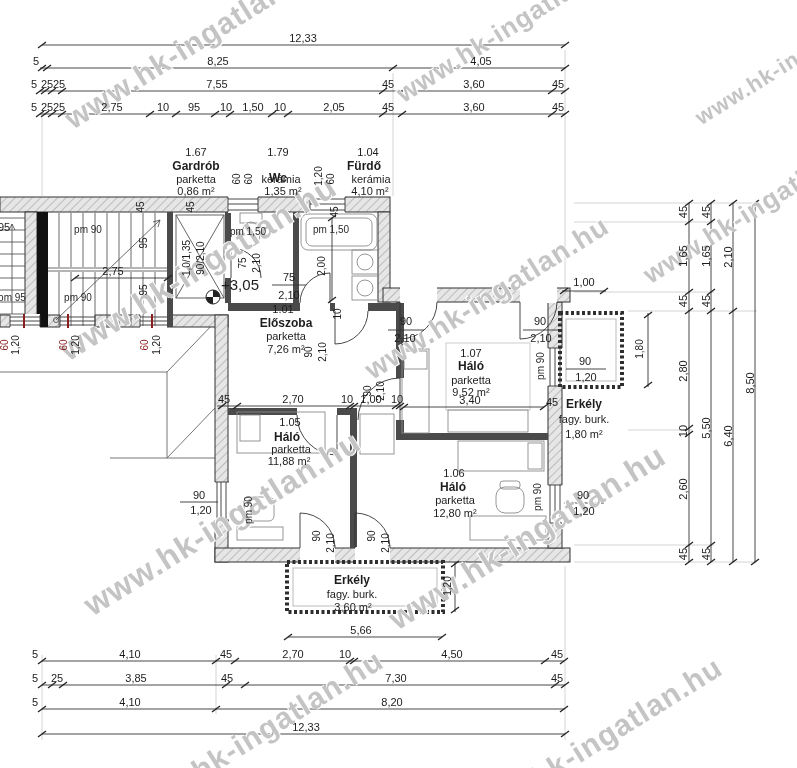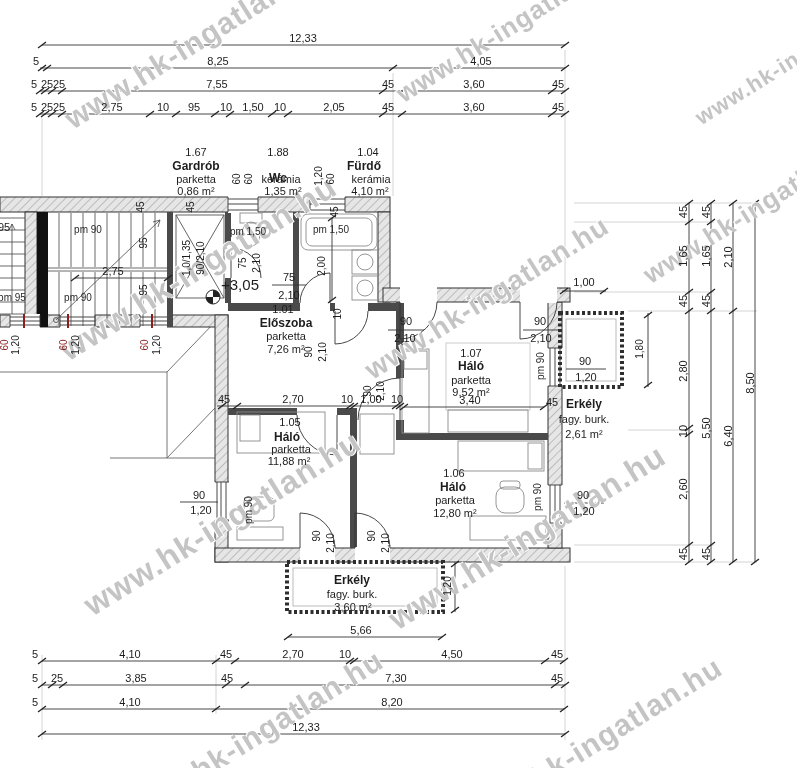--- a/index.html
+++ b/index.html
@@ -346,21 +346,21 @@
       <span class="anno c-dim" style="left: 253px; top: 107px;">1,50</span>
       <span class="anno c-dim" style="left: 280px; top: 107px;">10</span>
       <span class="anno c-dim" style="left: 334px; top: 107px;">2,05</span>
       <span class="anno c-dim" style="left: 388px; top: 107px;">45</span>
       <span class="anno c-dim" style="left: 474px; top: 107px;">3,60</span>
       <span class="anno c-dim" style="left: 558px; top: 107px;">45</span>
       <span class="anno c-num" style="left: 196px; top: 152px;">1.67</span>
       <span class="anno c-name" style="left: 196px; top: 166px;">Gardrób</span>
       <span class="anno c-sub" style="left: 196px; top: 179px;">parketta</span>
       <span class="anno c-sub" style="left: 196px; top: 191px;">0,86 m²</span>
-      <span class="anno c-num" style="left: 278px; top: 152px;">1.88</span>
+      <span class="anno c-num" style="left: 278px; top: 152px;">1.79</span>
       <span class="anno c-name" style="left: 278px; top: 166px; margin-top: 12px;">Wc</span>
       <span class="anno c-sub" style="left: 281px; top: 179px;">kerámia</span>
       <span class="anno c-sub" style="left: 283px; top: 191px;">1,35 m²</span>
       <span class="anno c-num" style="left: 368px; top: 152px;">1.04</span>
       <span class="anno c-name" style="left: 364px; top: 166px;">Fürdő</span>
       <span class="anno c-sub" style="left: 371px; top: 179px;">kerámia</span>
       <span class="anno c-sub" style="left: 370px; top: 191px;">4,10 m²</span>
       <span class="anno c-dimv" style="left: 237px; top: 179px; transform: translate(-50%, -50%) rotate(-90deg);">60</span>
       <span class="anno c-dimv" style="left: 249px; top: 179px; transform: translate(-50%, -50%) rotate(-90deg);">60</span>
       <span class="anno c-dimv" style="left: 319px; top: 176px; transform: translate(-50%, -50%) rotate(-90deg);">1,20</span>
@@ -426,21 +426,21 @@
       <span class="anno c-dim" style="left: 201px; top: 510px;">1,20</span>
       <span class="anno c-dim" style="left: 585px; top: 361px;">90</span>
       <span class="anno c-dim" style="left: 586px; top: 377px;">1,20</span>
       <span class="anno c-dim" style="left: 583px; top: 495px;">90</span>
       <span class="anno c-dim" style="left: 584px; top: 511px;">1,20</span>
       <span class="anno c-pm" style="left: 249px; top: 510px; transform: translate(-50%, -50%) rotate(-90deg);">pm 90</span>
       <span class="anno c-pm" style="left: 541px; top: 366px; transform: translate(-50%, -50%) rotate(-90deg);">pm 90</span>
       <span class="anno c-pm" style="left: 538px; top: 497px; transform: translate(-50%, -50%) rotate(-90deg);">pm 90</span>
       <span class="anno c-name" style="left: 584px; top: 404px;">Erkély</span>
       <span class="anno c-sub" style="left: 584px; top: 419px;">fagy. burk.</span>
-      <span class="anno c-sub" style="left: 584px; top: 434px;">2,61 m²</span>
+      <span class="anno c-sub" style="left: 584px; top: 434px;">1,80 m²</span>
       <span class="anno c-dim" style="left: 552px; top: 402px;">45</span>
       <span class="anno c-dim" style="left: 584px; top: 282px;">1,00</span>
       <span class="anno c-dimv" style="left: 640px; top: 349px; transform: translate(-50%, -50%) rotate(-90deg);">1,80</span>
       <span class="anno c-dimv" style="left: 317px; top: 536px; transform: translate(-50%, -50%) rotate(-90deg);">90</span>
       <span class="anno c-dimv" style="left: 331px; top: 543px; transform: translate(-50%, -50%) rotate(-90deg);">2,10</span>
       <span class="anno c-dimv" style="left: 372px; top: 536px; transform: translate(-50%, -50%) rotate(-90deg);">90</span>
       <span class="anno c-dimv" style="left: 386px; top: 543px; transform: translate(-50%, -50%) rotate(-90deg);">2,10</span>
       <span class="anno c-name" style="left: 352px; top: 580px;">Erkély</span>
       <span class="anno c-sub" style="left: 352px; top: 594px;">fagy. burk.</span>
       <span class="anno c-sub" style="left: 353px; top: 607px;">3,60 m²</span>

